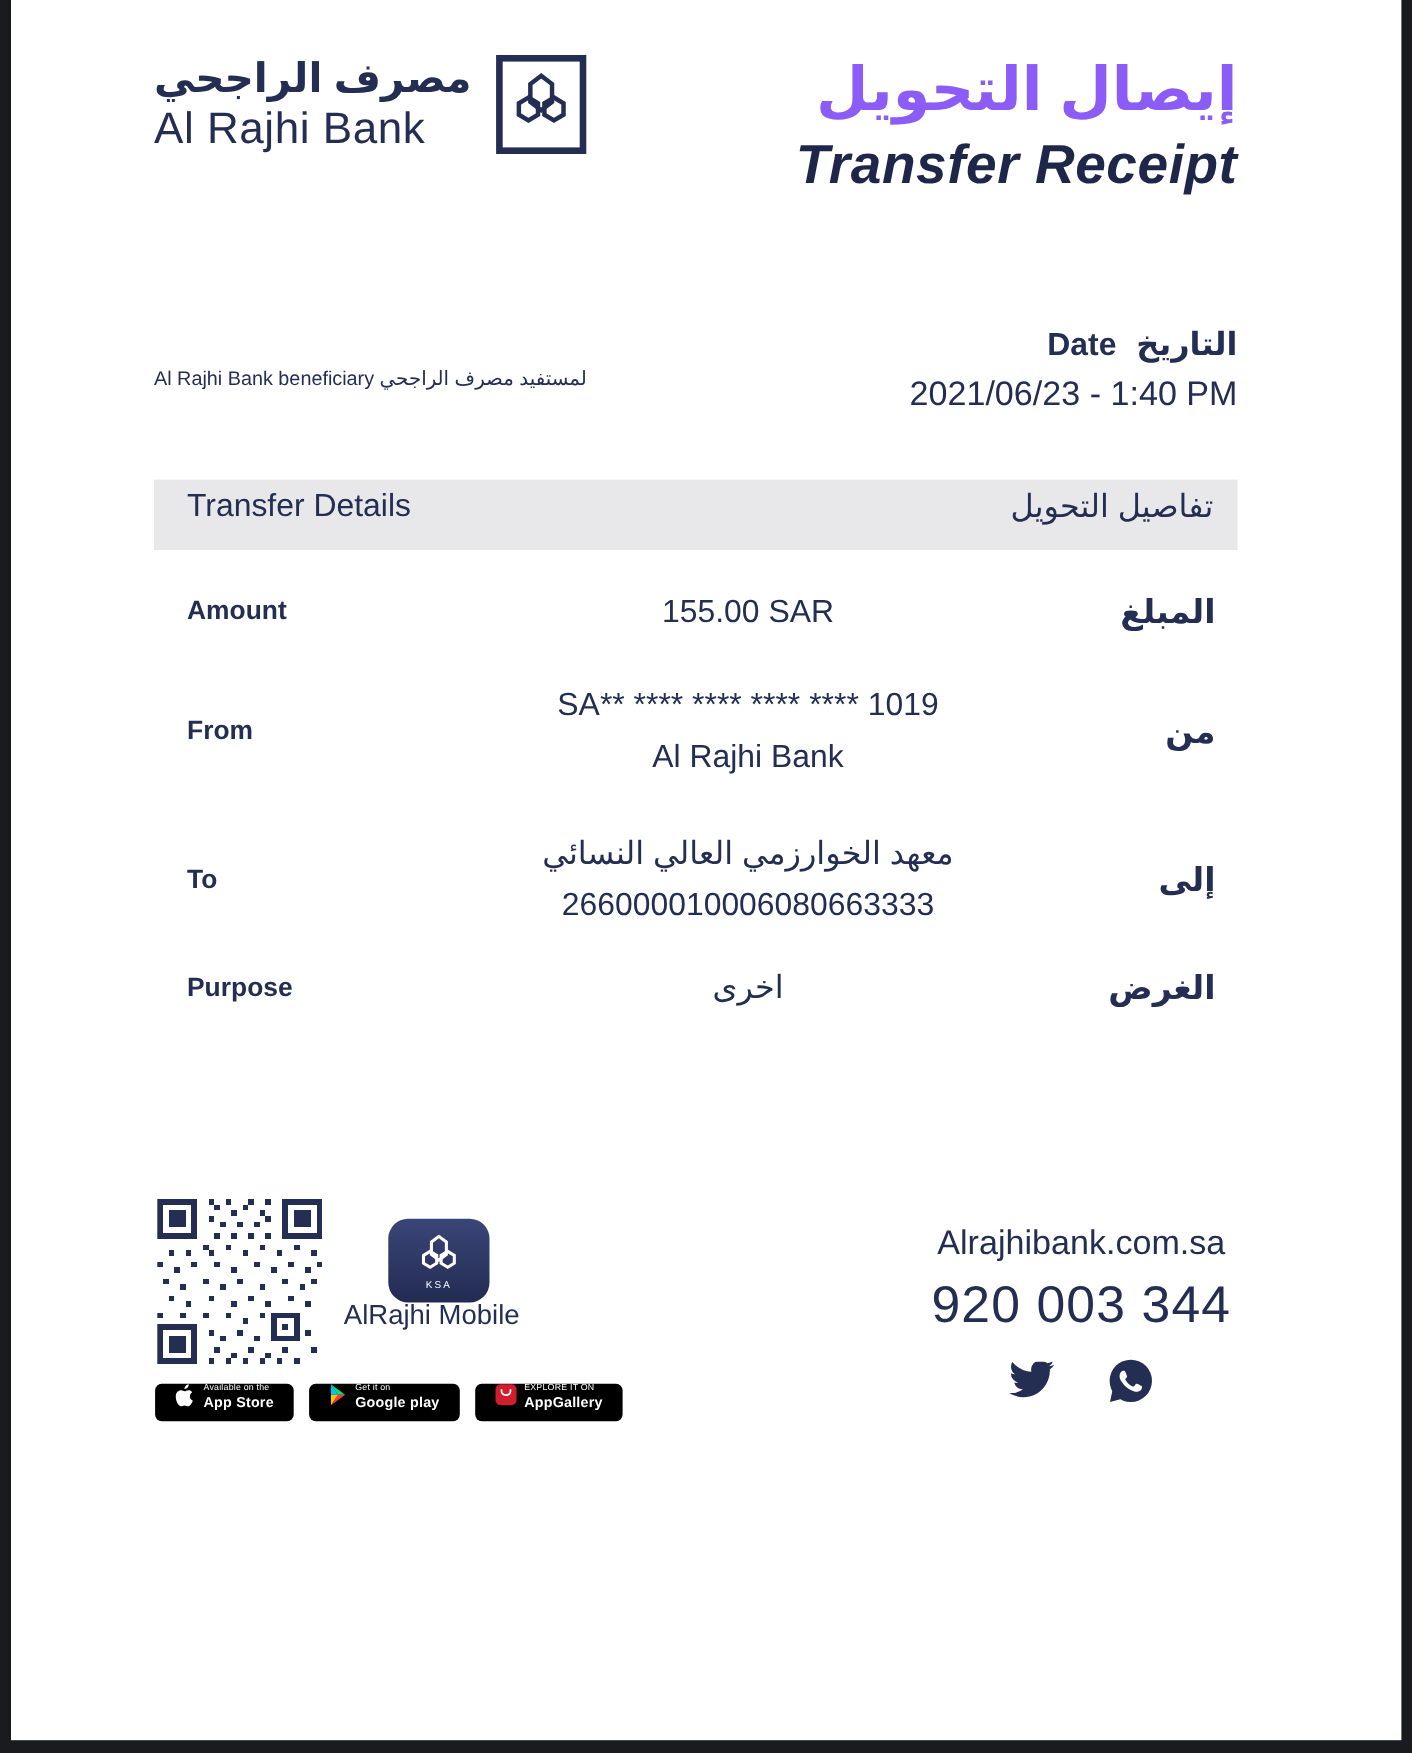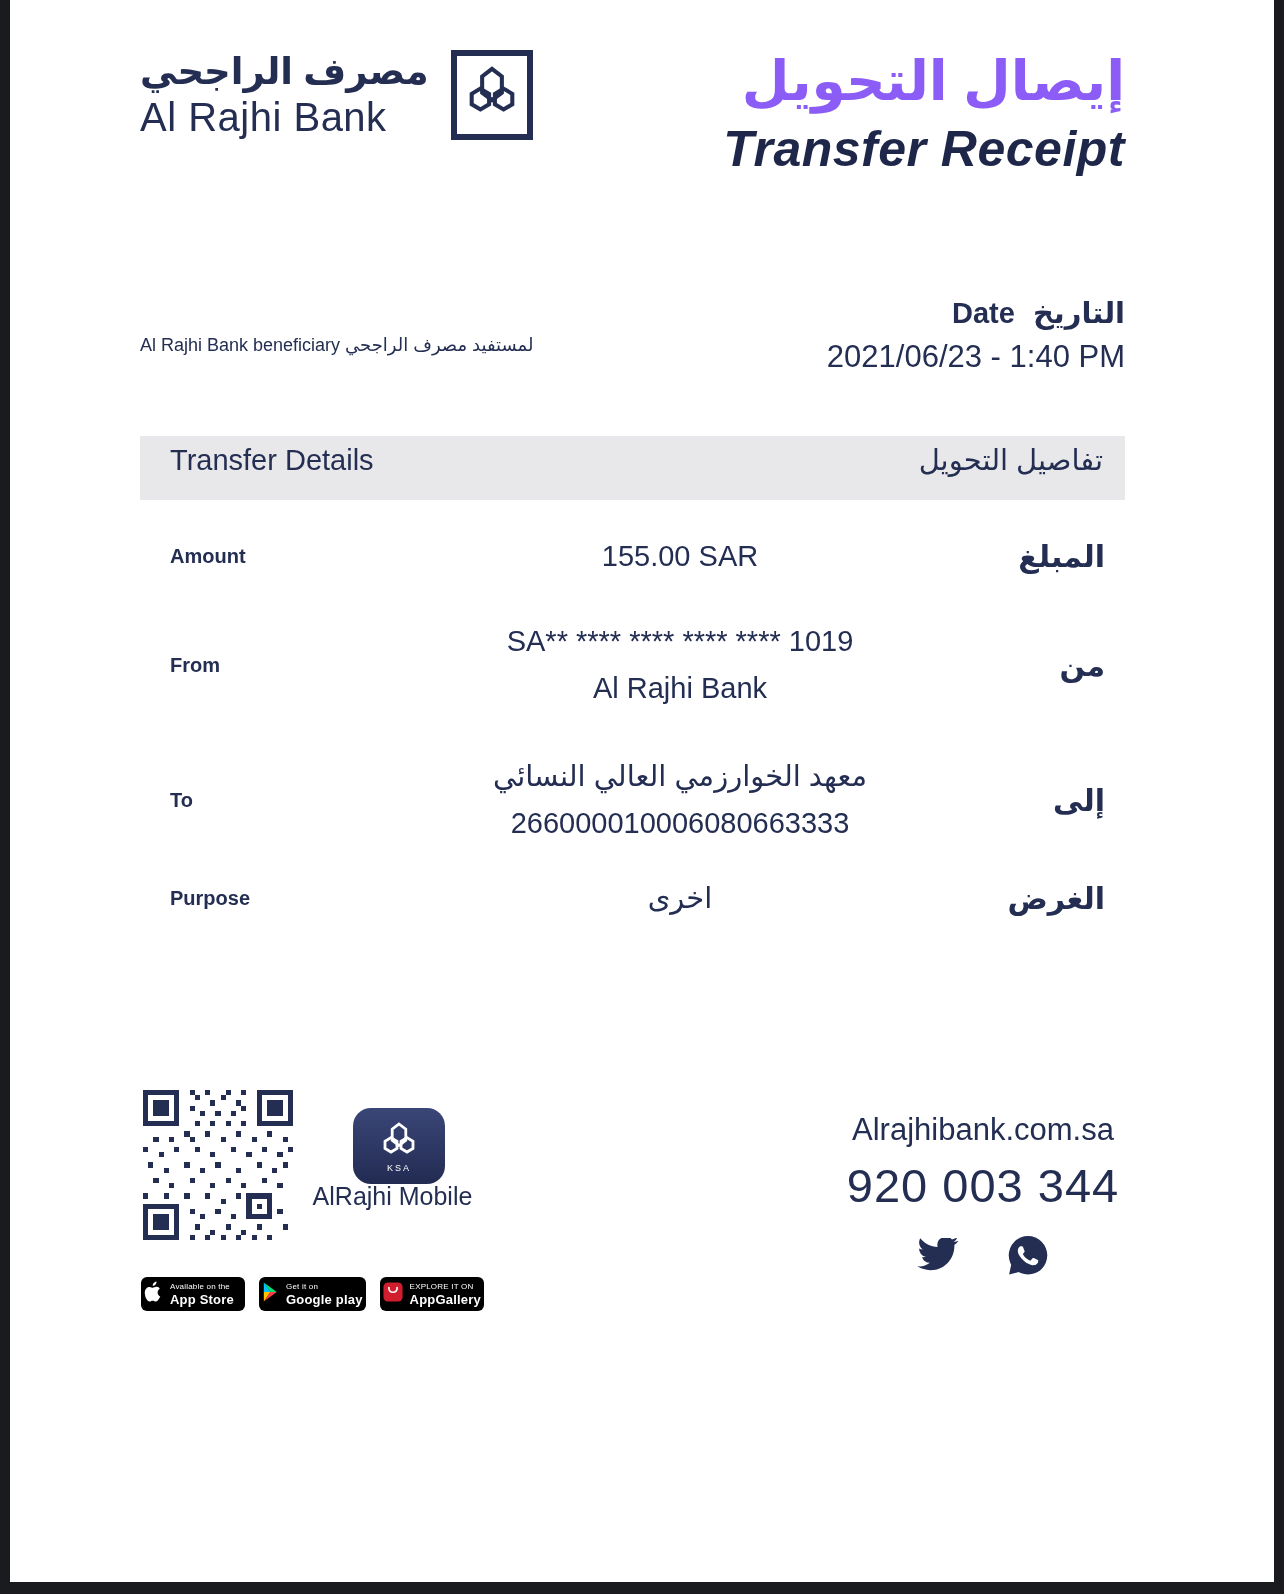--- a/index.html
+++ b/index.html
@@ -42,21 +42,21 @@
   .section-bar {
     position:absolute; left:130px; top:436px; width:985px; height:64px;
     background:#e8e8ea; display:flex; align-items:center; justify-content:space-between;
     padding:0 22px 16px 30px; font-size:29px;
   }
   .section-bar .ar { direction:rtl; }
 
   .row { position:absolute; left:130px; width:985px; display:grid;
          grid-template-columns:300px 1fr 215px; align-items:center;
          padding:0 20px 0 30px; }
-  .row-label { font-weight:bold; font-size:20px; }
+  .row-label { font-weight:bold; font-size:24px; }
   .row-label-ar { font-weight:bold; font-size:30px; text-align:right; direction:rtl; }
   .row-center { text-align:center; font-size:29px; line-height:47px; }
   .row-amount  { top:524px; height:64px; }
   .row-from    { top:594px; height:142px; }
   .row-to      { top:752px; height:96px; }
   .row-purpose { top:866px; height:64px; }
 
   
   .qr { position:absolute; left:133px; top:1090px; width:150px; height:150px; color:#232e52; }
   .qr svg { width:100%; height:100%; }
@@ -67,21 +67,21 @@
     display:flex; flex-direction:column; align-items:center; justify-content:center;
     color:#ffffff;
   }
   .app-icon svg { width:40px; height:40px; margin-top:2px; }
   .app-icon-ksa { font-size:9px; letter-spacing:2px; margin-top:1px; }
   .app-label { position:absolute; left:295px; top:1182px; width:175px; text-align:center; font-size:25px; }
 
   .badges { position:absolute; left:131px; top:1258px; display:flex; gap:14px; }
   .badge {
     height:34px; background:#000; border-radius:6px; color:#fff;
-    display:flex; align-items:center; padding:0 3px; gap:7px; min-width:104px;margin-top:19px;
+    display:flex; align-items:flex-start; padding:0 18px; gap:7px; min-width:104px;
   }
   .badge-txt { display:flex; flex-direction:column; justify-content:center; line-height:1; }
   .badge-top { font-size:8px; letter-spacing:0.2px; margin-bottom:2px; }
   .badge-bottom { font-size:13px; font-weight:bold; letter-spacing:0.2px; }
 
   .footer-right { position:absolute; left:818px; top:1112px; width:310px; text-align:center; }
   .website { font-size:31px; }
   .phone { font-size:47px; margin-top:10px; letter-spacing:1px; }
   .social { display:flex; justify-content:center; gap:48px; margin-top:22px; align-items:center; }
   .social svg { display:block; }

